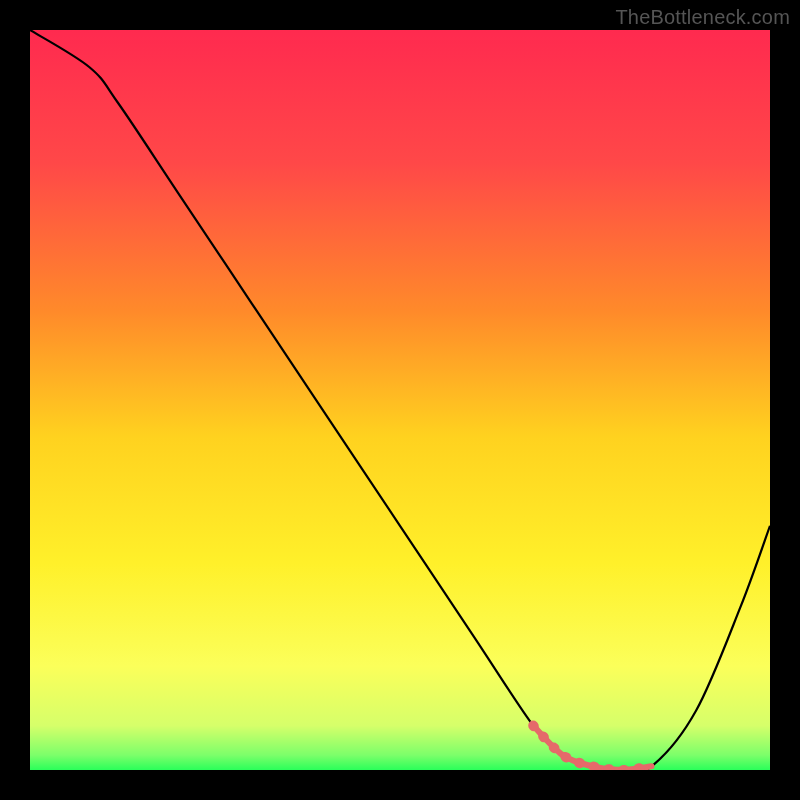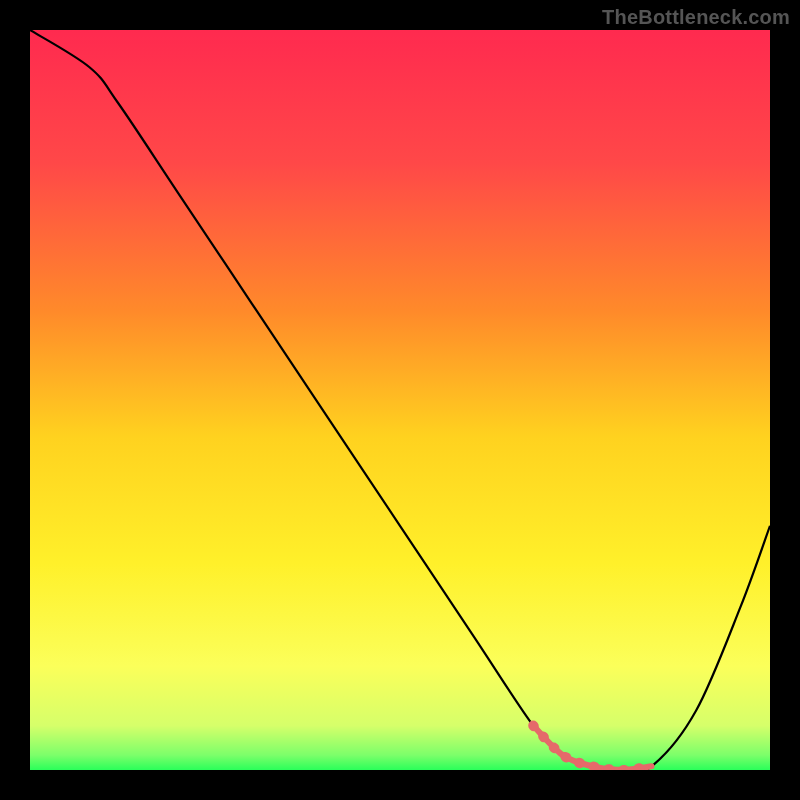--- a/index.html
+++ b/index.html
@@ -16,21 +16,21 @@
     width: 800px;
     height: 800px;
     background: #000;
   }
   .watermark {
     position: absolute;
     top: 6px;
     right: 10px;
     color: #555;
     font-size: 20px;
-    font-weight: 700;
+    font-weight: 400;
     letter-spacing: 0.2px;
     z-index: 5;
   }
   .plot {
     position: absolute;
     left: 30px;
     top: 30px;
     width: 740px;
     height: 740px;
   }

